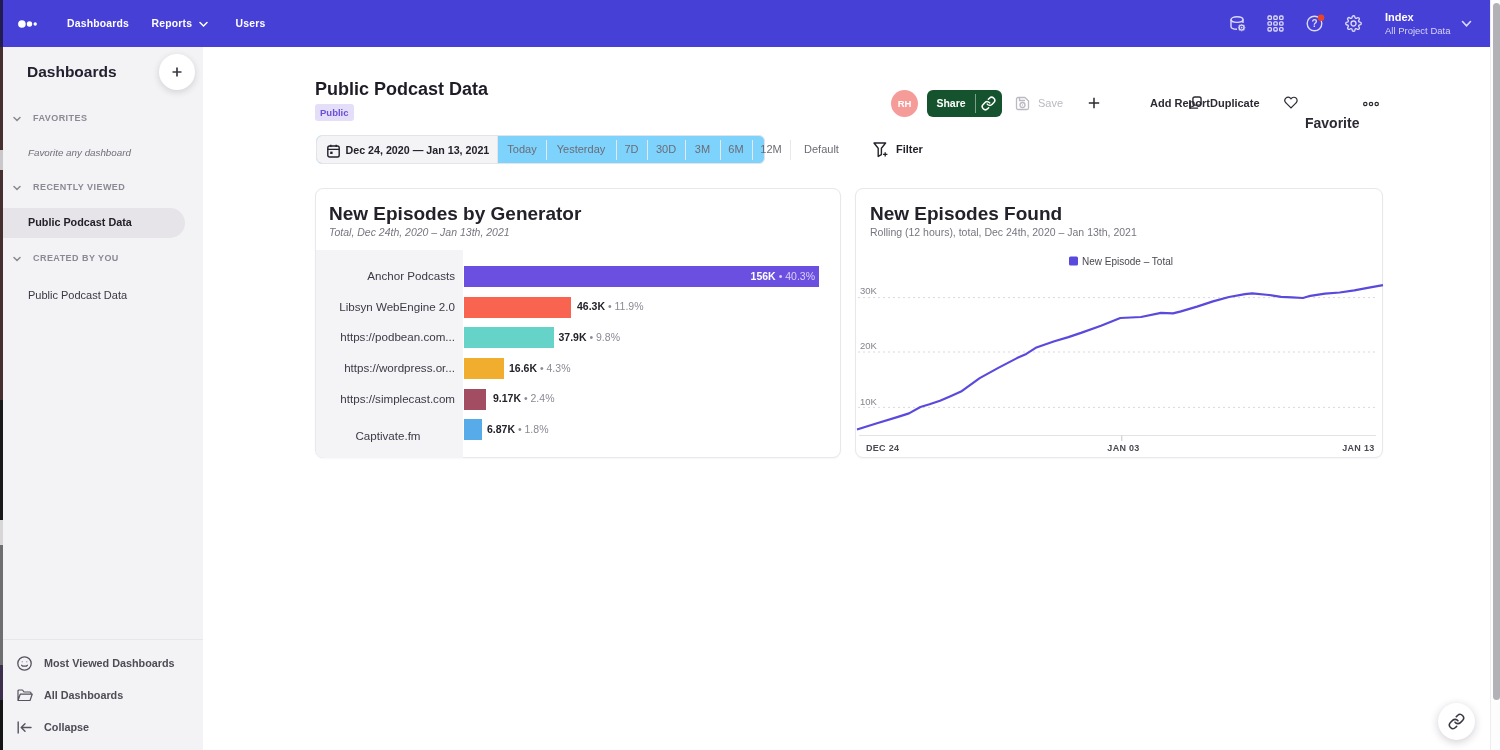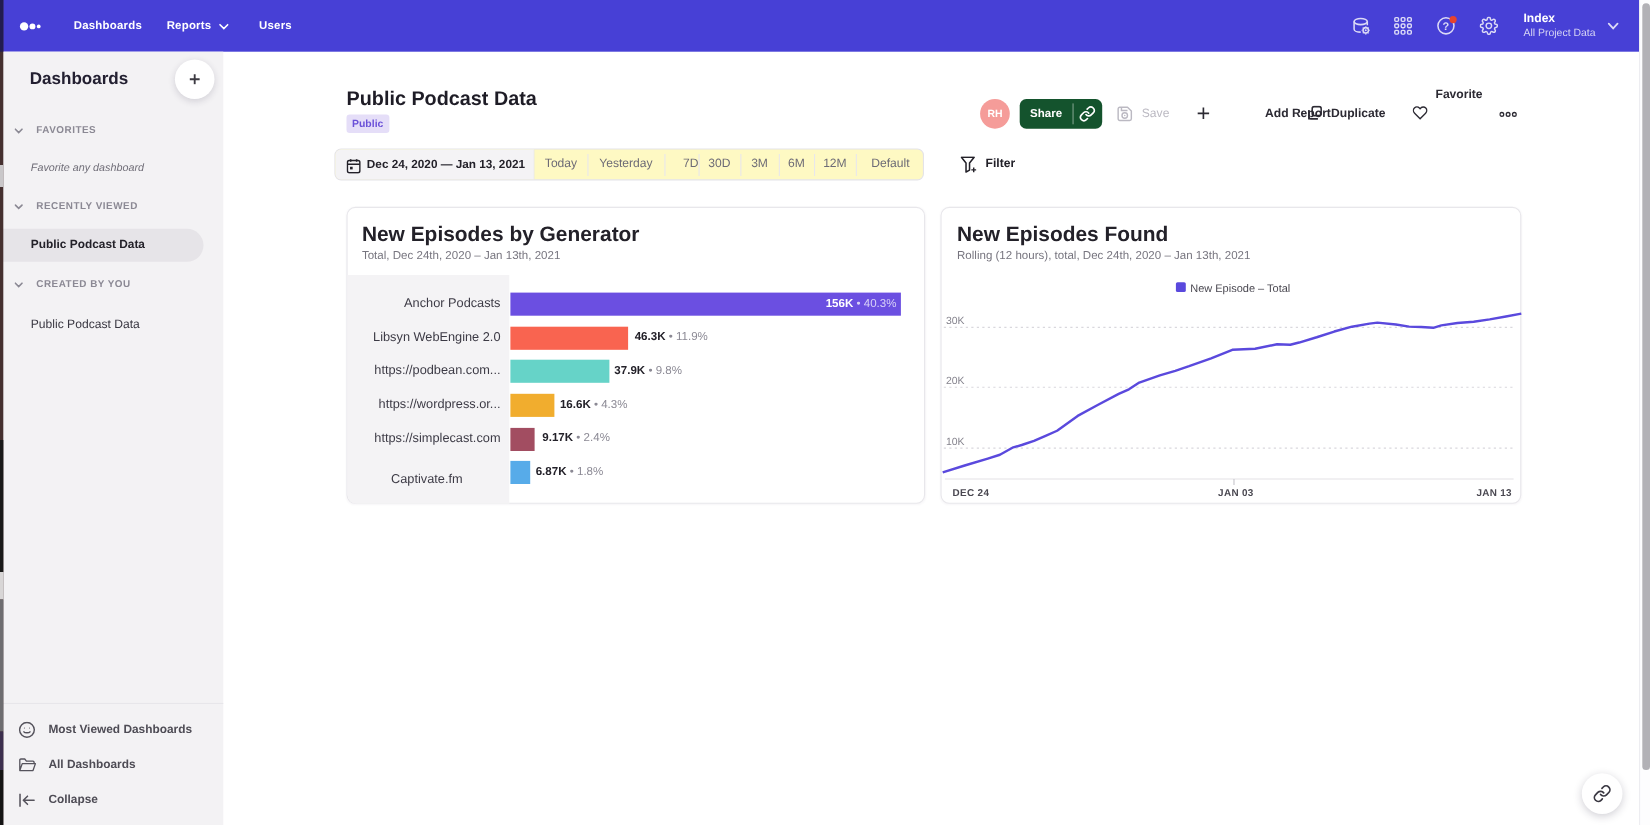--- a/index.html
+++ b/index.html
@@ -151,61 +151,61 @@
 
 <svg class="abs" style="left:1189px; top:96px;" width="13" height="13" viewBox="0 0 14 14" fill="none" stroke="#2c2a33" stroke-width="1.5">
   <rect x="4.2" y="1" width="8.8" height="8.8" rx="2"></rect>
   <path d="M9.8 13 H3 a2 2 0 0 1-2-2 V4.2"></path>
 </svg>
 <div class="abs" style="left:1210px; top:97px; font-size:11px; font-weight:700; color:#2c2a33;">Duplicate</div>
 
 <svg class="abs" style="left:1284px; top:96px;" width="14" height="13" viewBox="0 0 24 22" fill="none" stroke="#2c2a33" stroke-width="2.1">
   <path d="M20.84 3.61a5.5 5.5 0 0 0-7.78 0L12 4.67l-1.06-1.06a5.5 5.5 0 0 0-7.78 7.78l1.06 1.06L12 20.23l7.78-7.78 1.06-1.06a5.5 5.5 0 0 0 0-7.78z"></path>
 </svg>
-<div class="abs" style="left:1305px; top:80px; font-size:11px; font-weight:700; color:#2c2a33;">Favorite</div>
+<div class="abs" style="left:1305px; top:115px; font-size:14px; font-weight:700; color:#2c2a33;">Favorite</div>
 
 <svg class="abs" style="left:1363px; top:101px;" width="16" height="6" viewBox="0 0 16 6">
   <circle cx="2.3" cy="3" r="1.7" fill="none" stroke="#2c2a33" stroke-width="1.2"></circle>
     <circle cx="8" cy="3" r="1.7" fill="none" stroke="#2c2a33" stroke-width="1.2"></circle>
     <circle cx="13.7" cy="3" r="1.7" fill="none" stroke="#2c2a33" stroke-width="1.2"></circle>
 </svg>
 
-<div class="abs" style="left:304px; top:135px; width:536px; height:29px; border:1px solid #e4e3e8; border-radius:6px; background:#fef9c3; font-size:11px; color:#6d6b76;">
+<div class="abs" style="left:316px; top:135px; width:449px; height:29px; border:1px solid #e4e3e8; border-radius:6px; background:#7dd3fc; font-size:11px; color:#6d6b76;">
   <div class="abs" style="left:0; top:0; width:181px; height:27px; background:#f4f3f5; border-radius:5px 0 0 5px; border-right:1px solid #e4e3e8;"></div>
   <svg class="abs" style="left:9.5px; top:7.5px;" width="13" height="14" viewBox="0 0 13 14" fill="none" stroke="#232129" stroke-width="1.4">
     <rect x="0.8" y="2" width="11.4" height="11" rx="1.8"></rect>
     <path d="M0.8 5.4 H12.2 M3.8 0.7 V3 M9.2 0.7 V3"></path>
     <rect x="3.2" y="7.6" width="2.4" height="2.4" fill="#232129" stroke="none"></rect>
   </svg>
   <div class="abs" style="left:28.5px; top:7.5px; font-weight:700; color:#232129; font-size:10.7px;">Dec 24, 2020 — Jan 13, 2021</div>
   <div class="abs" style="left:181px; width:48px; text-align:center; top:7px;">Today</div>
   <div class="abs" style="left:229px; top:4px; width:1px; height:20px; background:#e8e7eb;"></div>
   <div class="abs" style="left:229px; width:70px; text-align:center; top:7px;">Yesterday</div>
   <div class="abs" style="left:299px; top:4px; width:1px; height:20px; background:#e8e7eb;"></div>
-  <div class="abs" style="left:299px; width:31px; text-align:right; top:7px;">7D</div>
+  <div class="abs" style="left:299px; width:31px; text-align:center; top:7px;">7D</div>
   <div class="abs" style="left:330px; top:4px; width:1px; height:20px; background:#e8e7eb;"></div>
   <div class="abs" style="left:330px; width:38px; text-align:center; top:7px;">30D</div>
   <div class="abs" style="left:368px; top:4px; width:1px; height:20px; background:#e8e7eb;"></div>
   <div class="abs" style="left:368px; width:35px; text-align:center; top:7px;">3M</div>
   <div class="abs" style="left:403px; top:4px; width:1px; height:20px; background:#e8e7eb;"></div>
   <div class="abs" style="left:403px; width:32px; text-align:center; top:7px;">6M</div>
   <div class="abs" style="left:435px; top:4px; width:1px; height:20px; background:#e8e7eb;"></div>
   <div class="abs" style="left:435px; width:38px; text-align:center; top:7px;">12M</div>
   <div class="abs" style="left:473px; top:4px; width:1px; height:20px; background:#e8e7eb;"></div>
   <div class="abs" style="left:473px; width:63px; text-align:center; top:7px;">Default</div>
 </div>
 <svg class="abs" style="left:873px; top:142px;" width="17" height="16" viewBox="0 0 17 16" fill="none" stroke="#232129" stroke-width="1.4">
   <path d="M1 1 H12.6 L8.4 6.2 V12.6 L5.2 14.4 V6.2 Z" stroke-linejoin="round"></path>
   <path d="M12.2 10.2 V14.6 M10 12.4 H14.4" stroke-width="1.3"></path>
 </svg>
 <div class="abs" style="left:896px; top:143px; font-size:11px; font-weight:700; color:#232129;">Filter</div>
 
 <div class="card" style="left:315px; top:188px; width:526px; height:270px;">
   <div class="ctitle" style="top:14px;">New Episodes by Generator</div>
-  <div class="csub" style="top:36.5px;">Total, Dec 24th, 2020 – Jan 13th, 2021</div>
+  <div class="csub" style="top:36.5px;font-style:italic;">Total, Dec 24th, 2020 – Jan 13th, 2021</div>
   <div class="abs" style="left:0; top:61px; width:147px; height:208px; background:#f4f3f5; border-radius:0 0 0 8px;"></div>
 
   <div class="rowlabel" style="top:80px;">Anchor Podcasts</div>
   <div class="bar" style="top:77px; width:355px; background:#6b4fe1;"></div>
   <div class="barval" style="top:80.5px; right:25px; color:#fff;">156K <span style="color:#d9d2f8;">• 40.3%</span></div>
 
   <div class="rowlabel" style="top:110.6px;">Libsyn WebEngine 2.0</div>
   <div class="bar" style="top:107.6px; width:107px; background:#f96450;"></div>
   <div class="barval" style="top:111px; left:261px;">46.3K <span>• 11.9%</span></div>
 

